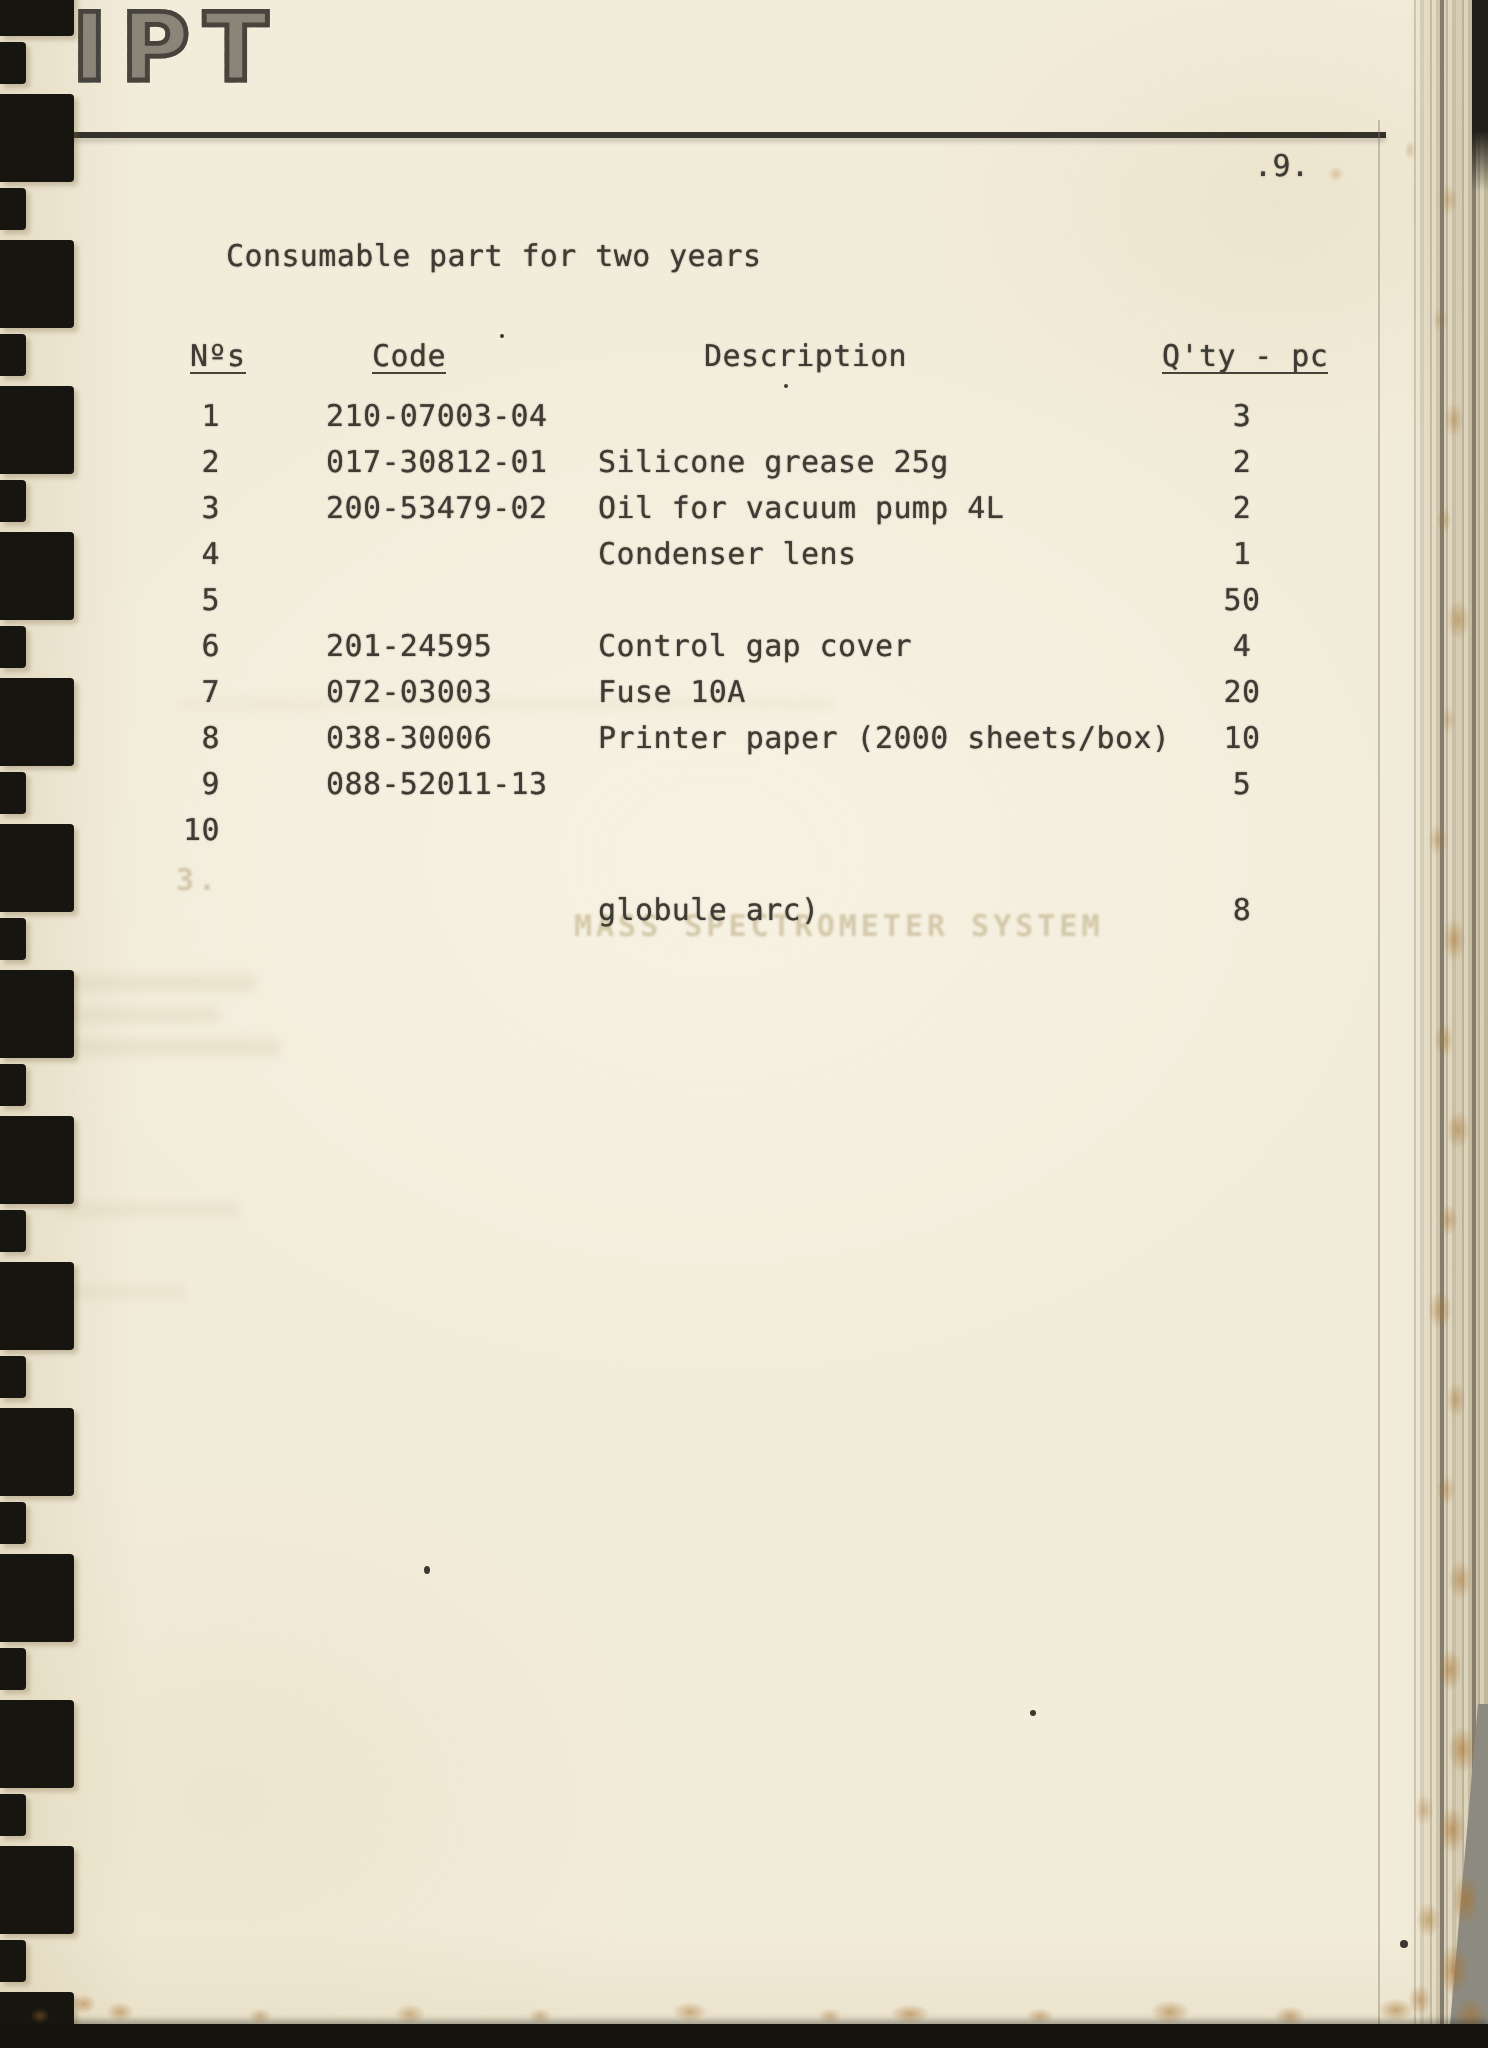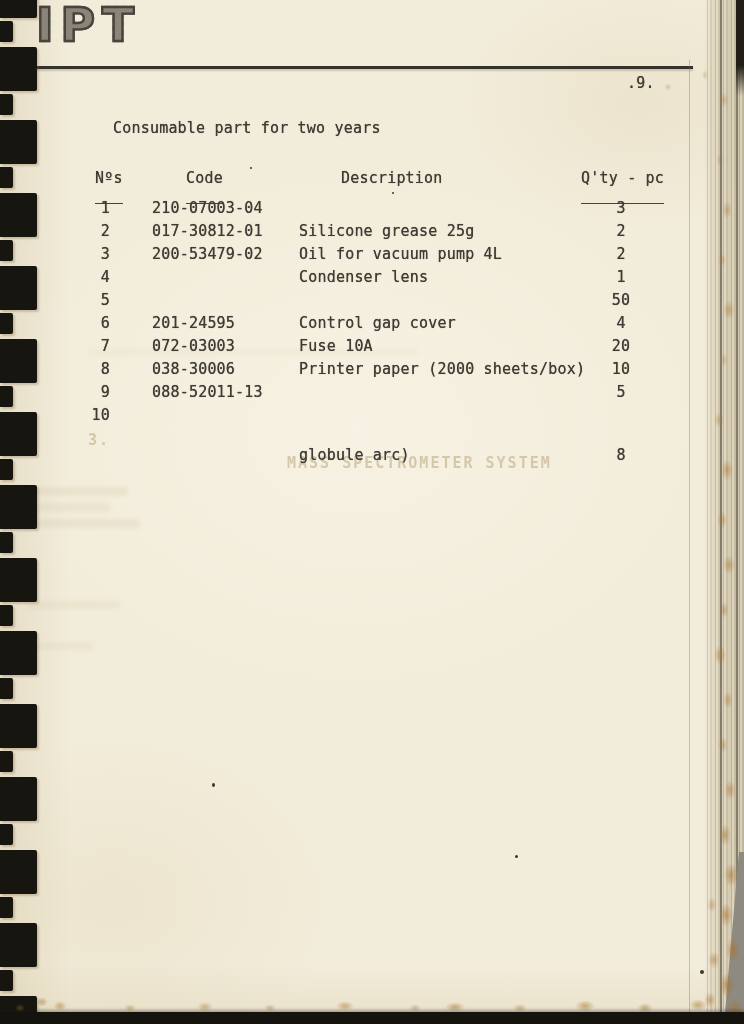--- a/index.html
+++ b/index.html
@@ -11,40 +11,40 @@
     background:
       radial-gradient(500px 380px at 48% 42%, rgba(255,252,242,0.35), rgba(255,252,242,0) 75%),
       radial-gradient(260px 180px at 86% 10%, rgba(216,198,158,0.22), rgba(216,198,158,0) 70%),
       radial-gradient(320px 240px at 15% 88%, rgba(222,207,170,0.25), rgba(222,207,170,0) 70%),
       linear-gradient(90deg, rgba(196,180,144,0.28), rgba(196,180,144,0) 70px),
       linear-gradient(0deg, rgba(205,189,150,0.25), rgba(205,189,150,0) 60px);}
   
   .tw{position:absolute;font-size:15px;line-height:15px;color:#3d3b33;
       letter-spacing:0.2px;white-space:pre;
       text-shadow:0 0 0.7px rgba(61,59,51,0.85);}
-  .u{border-bottom:1.6px solid #45433a;padding-bottom:17px;}
+  .u{border-bottom:1.6px solid #45433a;padding-bottom:0;}
   
   .logo{position:absolute;left:36px;top:-2px;
         font-family:"DejaVu Sans","Liberation Sans",sans-serif;
         font-weight:bold;font-size:47px;letter-spacing:7px;line-height:54px;
         color:#8a8578;-webkit-text-stroke:2.4px #46443c;
         background:repeating-linear-gradient(48deg,#57544a 0 2px,#948f80 2px 4px,#6d6a5e 4px 6px);
         -webkit-background-clip:text;background-clip:text;
         filter:blur(0.35px);}
   .rule{position:absolute;left:27px;top:66px;width:666px;height:3px;background:#34322b;
         box-shadow:0 2px 2px rgba(90,85,70,0.25);}
   
   .trow{position:absolute;left:0;width:744px;height:23px;}
   .c-no{position:absolute;left:80px;width:30px;text-align:right;}
-  .c-code{position:absolute;left:152px;text-align:center;}
+  .c-code{position:absolute;left:163px;text-align:center;}
   .c-desc{position:absolute;left:299px;}
   .c-qty{position:absolute;left:586px;width:70px;text-align:center;}
   .h-no{position:absolute;left:95px;}
   .h-code{position:absolute;left:186px;}
-  .h-desc{position:absolute;left:341px;}
+  .h-desc{position:absolute;left:352px;}
   .h-qty{position:absolute;left:581px;}
   
   .ghost{position:absolute;font-size:15px;font-weight:bold;letter-spacing:2px;
          color:rgba(186,168,126,0.55);filter:blur(0.5px);white-space:pre;}
   .smudge{position:absolute;background:rgba(198,184,148,0.4);filter:blur(2px);border-radius:3px;}
   
   .tooth{position:absolute;left:0;background:#17150f;border-radius:0 2px 2px 0;
          box-shadow:2px 2px 2px rgba(125,105,65,0.3);}
   
   .edge-strip{position:absolute;left:704px;top:0;width:40px;height:1024px;

